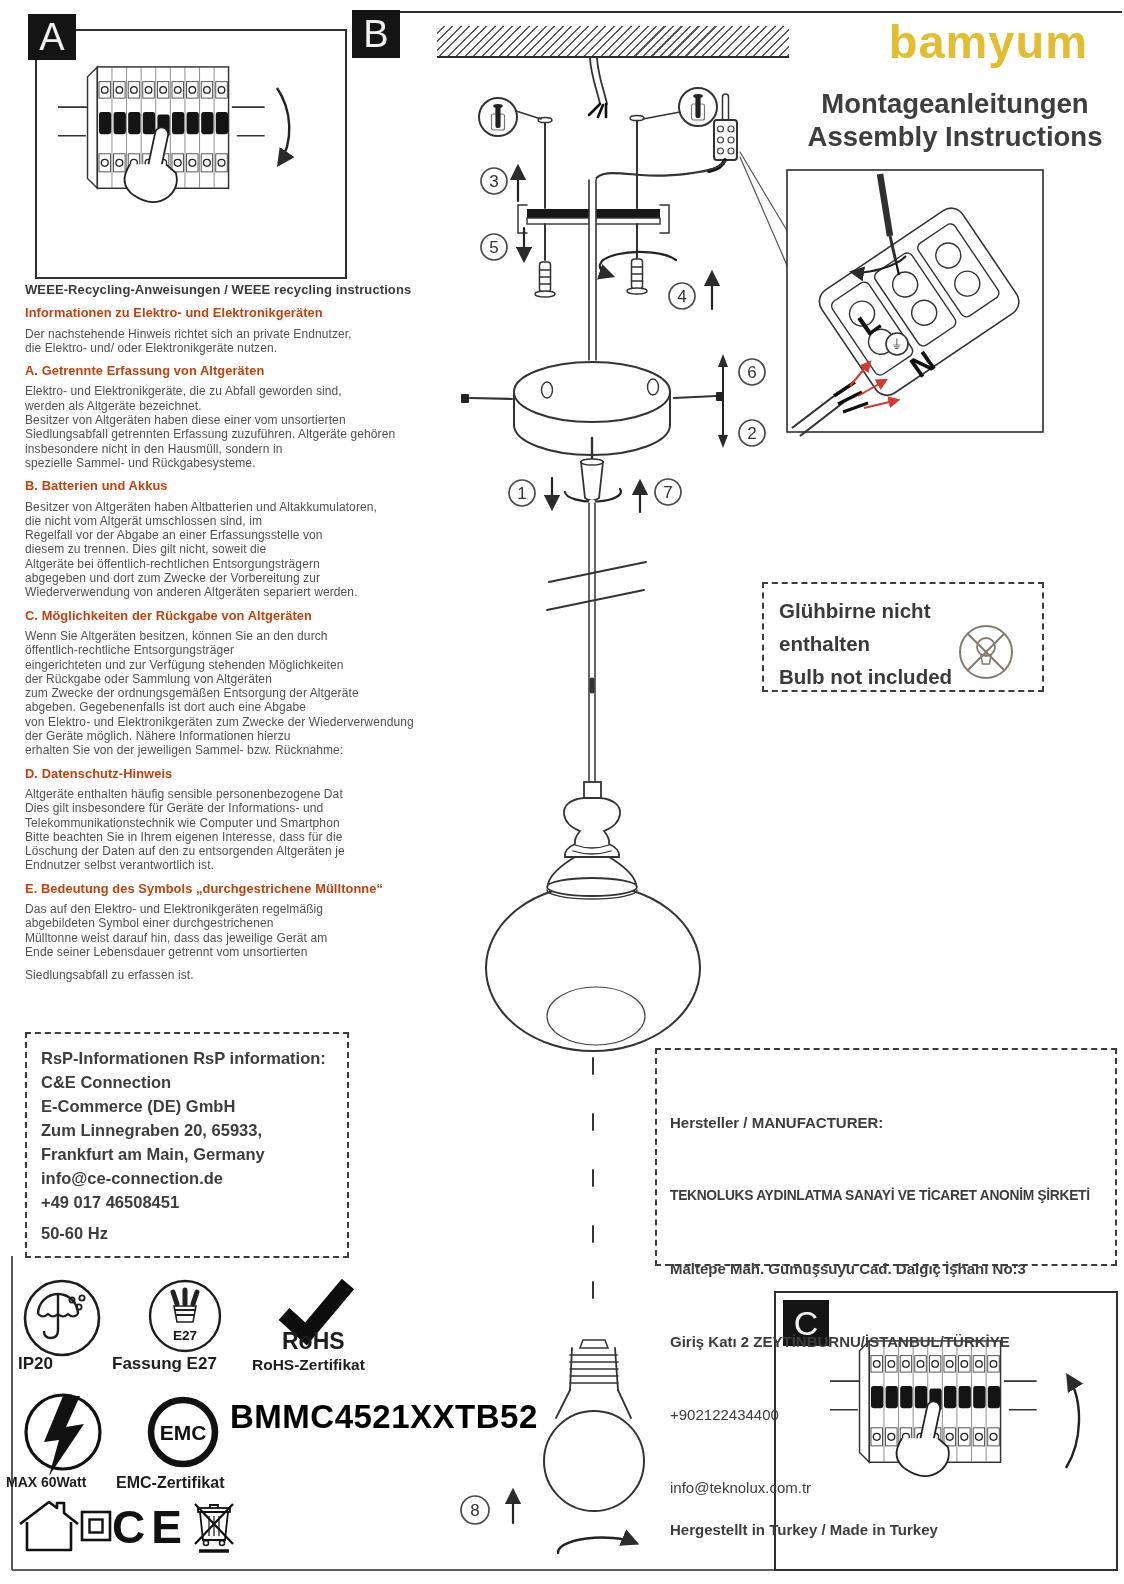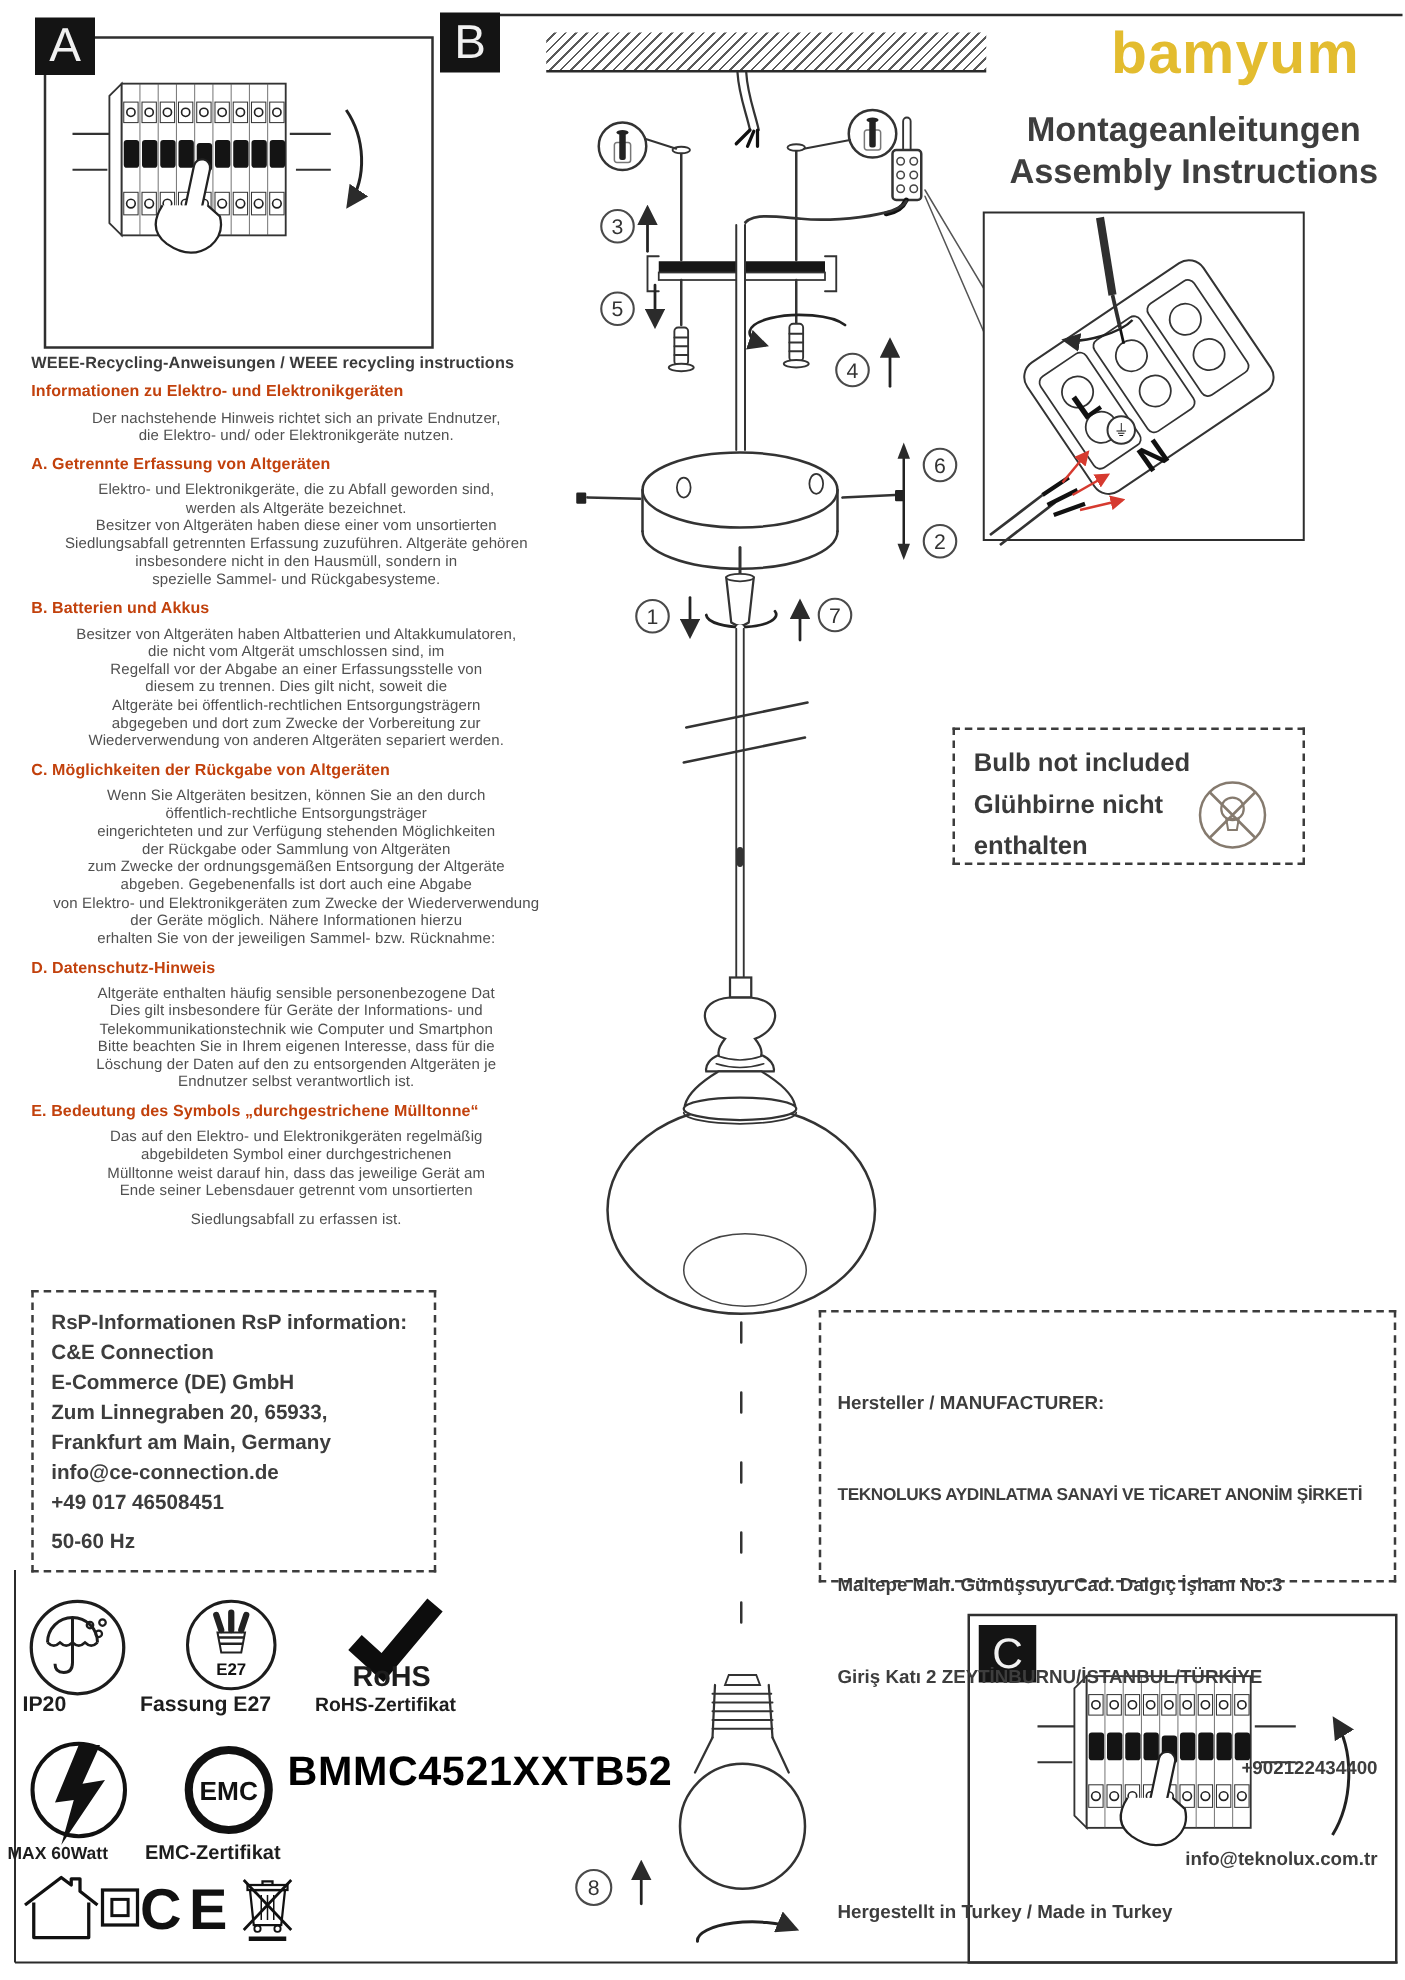--- a/index.html
+++ b/index.html
@@ -20,33 +20,33 @@
 
   
   .hatch{left:437px;top:26px;width:352px;height:30px;
          background:repeating-linear-gradient(135deg,rgba(0,0,0,0) 0 4.5px,#5a5a5a 4.5px 6px);
          border-bottom:2.5px solid #2a2a2a;}
 
   
   .weee{left:25px;top:283px;width:424px;font-size:12px;line-height:14.3px;color:#505050;letter-spacing:.1px;}
   .weee-title{font-size:13px;font-weight:bold;color:#3b3b3b;margin-bottom:9px;}
   .weee-h{font-size:12.8px;font-weight:bold;color:#c2410c;margin:9px 0 6px;}
-  .weee-p{white-space:pre-line;text-align:center;}
+  .weee-p{white-space:pre-line;}
 
   
   .dashbox{border:2px dashed #3c3c3c;color:#3d3d3d;}
   .rsp{left:25px;top:1032px;width:292px;height:198px;padding:12px 14px;
        font-size:16.5px;line-height:24px;font-weight:bold;}
   .rsp span{display:block;}
   .rsp span:last-child{margin-top:7px;}
   .manu{left:655px;top:1048px;width:432px;height:190px;padding:12px 13px;
         font-size:15px;line-height:25px;font-weight:bold;}
   .manu span{display:block;margin-top:48px;}
   .manu .company{font-size:13.8px;letter-spacing:-.3px;white-space:nowrap;}
-  .manu .plain{font-weight:bold;text-align:right;}
+  .manu .plain{font-weight:normal;}
   .manu .origin{margin-top:17px;}
   .bulbnote{left:762px;top:582px;width:248px;height:86px;padding:10px 15px;
             font-size:20.5px;line-height:33px;font-weight:bold;color:#3a3a3a;}
 
   
   .certlab{position:absolute;font-weight:bold;color:#1d1d1d;}
   .code{left:230px;top:1398px;font-size:33px;font-weight:bold;color:#000;letter-spacing:.5px;}
   .ce{left:112px;top:1500px;font-size:46px;font-weight:bold;color:#111;letter-spacing:6px;}
 </style>
 </head>
@@ -476,22 +476,22 @@
     <span>Hersteller / MANUFACTURER:</span>
     <span class="company">TEKNOLUKS AYDINLATMA SANAYİ VE TİCARET ANONİM ŞİRKETİ</span>
     <span>Maltepe Mah. Gümüşsuyu Cad. Dalgıç İşhanı No:3</span>
     <span>Giriş Katı 2 ZEYTİNBURNU/İSTANBUL/TÜRKİYE</span>
     <span class="plain">+902122434400</span>
     <span class="plain">info@teknolux.com.tr</span>
     <span class="origin">Hergestellt in Turkey / Made in Turkey</span>
   </div>
 
   <div class="bulbnote dashbox abs">
+    <div>Glühbirne nicht enthalten</div>
     <div>Bulb not included</div>
-    <div>Glühbirne nicht enthalten</div>
   </div>
 
   <div class="certlab" style="left:18px;top:1354px;width:90px;font-size:17px">IP20</div>
   <div class="certlab" style="left:112px;top:1354px;width:146px;font-size:17px">Fassung E27</div>
   <div class="certlab" style="left:282px;top:1328px;width:90px;font-size:23px">RoHS</div>
   <div class="certlab" style="left:252px;top:1356px;width:146px;font-size:15.5px">RoHS-Zertifikat</div>
   <div class="certlab" style="left:6px;top:1474px;width:116px;font-size:14px">MAX 60Watt</div>
   <div class="certlab" style="left:116px;top:1474px;width:136px;font-size:16px">EMC-Zertifikat</div>
   <div class="code abs">BMMC4521XXTB52</div>
   <div class="ce abs">CE</div>

